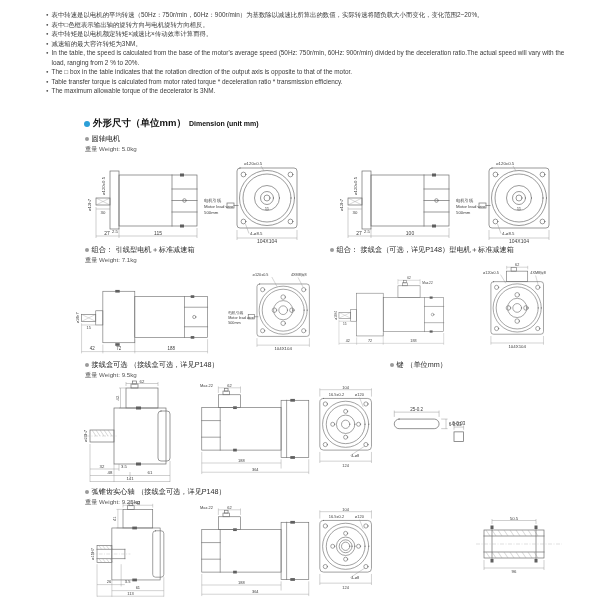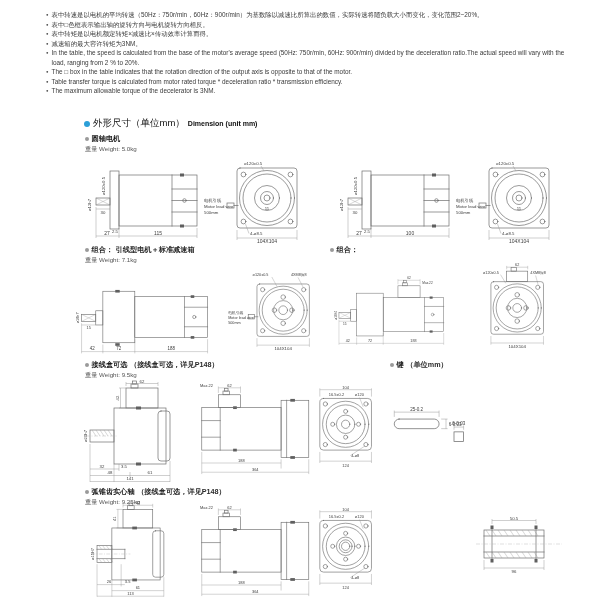--- a/index.html
+++ b/index.html
@@ -4,26 +4,26 @@
 <style>
   html,body{margin:0;padding:0}
   body{width:600px;height:600px;position:relative;background:#ffffff;
        font-family:"Liberation Sans","DejaVu Sans",sans-serif;color:#3a3a3a;overflow:hidden}
   .abs{position:absolute}
   .notes{left:46px;top:10px;width:522px}
   .note{display:flex;gap:3px;font-size:6.4px;line-height:9.5px;color:#3a3a3a}
   .note .bl{font-size:4.2px;line-height:9.5px;color:#555;flex:0 0 auto}
   .sec{left:84px;top:117px;display:flex;align-items:center;gap:3px}
   .sec .dot{width:6px;height:6px;border-radius:50%;background:#2b9fd8}
-  .sec .cn{font-size:9.5px;font-weight:normal;color:#0f0f0f}
+  .sec .cn{font-size:9.5px;font-weight:bold;color:#0f0f0f}
   .sec .en{font-size:7px;font-weight:bold;color:#0f0f0f}
   .sub{font-size:7.2px;color:#1a1a1a;display:flex;align-items:center;gap:2.5px;white-space:nowrap}
   .sub .gdot{width:4px;height:4px;border-radius:50%;background:#9a9a9a;flex:0 0 auto}
-  .sub .bd{font-weight:bold}
-  .sub .ds{font-weight:bold;color:#2a2a2a}
+  .sub .bd{font-weight:normal}
+  .sub .ds{font-weight:normal;color:#2a2a2a}
   .weight{font-size:6.2px;color:#555;white-space:nowrap}
   svg{position:absolute;overflow:visible}
   .o{stroke:#6e6e6e;stroke-width:.7;fill:none;stroke-linecap:square}
   .thin{stroke:#9b9b9b;stroke-width:.4;fill:none}
   .d{stroke:#949494;stroke-width:.45;fill:none}
   .cl{stroke:#ababab;stroke-width:.4;stroke-dasharray:4 1.5 1 1.5;fill:none}
   .fb{fill:#5f5f5f;stroke:none}
   text{font-family:"Liberation Sans","DejaVu Sans",sans-serif;fill:#3d3d3d}
   .t{font-size:5px}.ts{font-size:4.3px}.tm{text-anchor:middle}
 </style>
@@ -184,20 +184,21 @@
 </svg>
 
 <div class="abs sub" style="left:85px;top:245px">
   <span class="gdot"></span>
   <span class="bd">组合：</span>
   <span class="ds">引线型电机＋标准减速箱</span>
 </div>
 <div class="abs sub" style="left:330px;top:245px">
   <span class="gdot"></span>
   <span class="bd">组合：</span>
+  <span class="ds">接线盒（可选，详见P148）型电机＋标准减速箱</span>
 </div>
 <div class="abs weight" style="left:85px;top:256px">重量 Weight: 7.1kg</div>
 
 <svg style="left:78px;top:268px" width="142" height="90" viewBox="0 0 160 101">
   <rect class="o" x="4" y="52" width="16" height="8"></rect>
   <path class="thin" d="M4,52 L20,60 M4,60 L20,52"></path>
   <rect class="o" x="20" y="48" width="8" height="16"></rect>
   <rect class="o" x="28" y="26" width="36" height="58"></rect>
   <rect class="o" x="64" y="32" width="82" height="46"></rect>
   <line class="o" x1="120" y1="32" x2="120" y2="78"></line>

